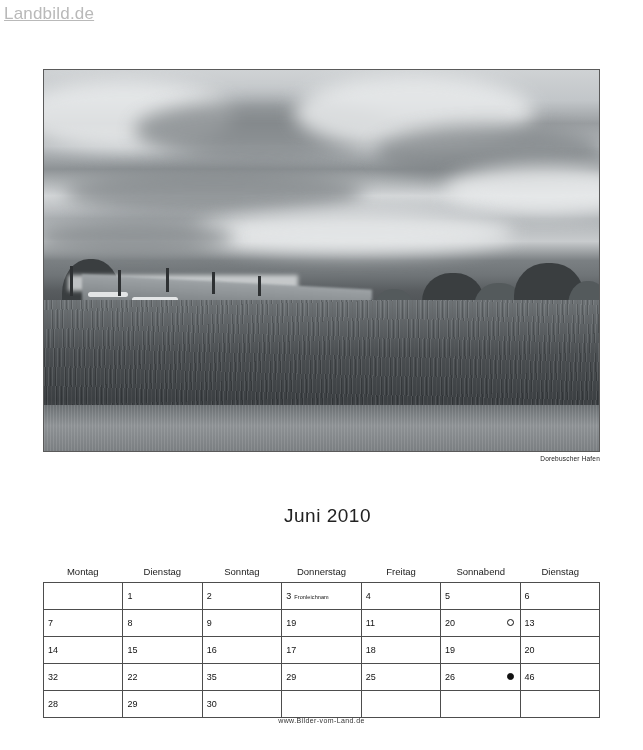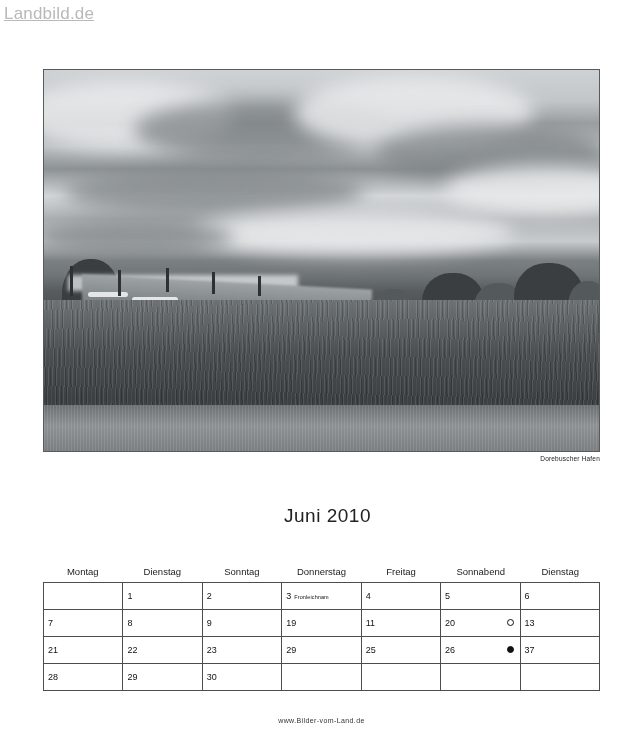--- a/index.html
+++ b/index.html
@@ -312,27 +312,36 @@
       <tr>
         <td><span class="daynum">7</span></td>
         <td><span class="daynum">8</span></td>
         <td><span class="daynum">9</span></td>
         <td><span class="daynum">19</span></td>
         <td><span class="daynum">11</span></td>
         <td><span class="daynum">20</span><span class="moon full"></span></td>
         <td><span class="daynum">13</span></td>
       </tr>
       <tr>
-        <td><span class="daynum">21</span></td>
+        <td><span class="daynum">14</span></td>
+        <td><span class="daynum">15</span></td>
+        <td><span class="daynum">16</span></td>
+        <td><span class="daynum">17</span></td>
+        <td><span class="daynum">18</span></td>
+        <td><span class="daynum">19</span></td>
+        <td><span class="daynum">20</span></td>
+      </tr>
+      <tr>
+        <td><span class="daynum">32</span></td>
         <td><span class="daynum">22</span></td>
-        <td><span class="daynum">23</span></td>
+        <td><span class="daynum">35</span></td>
         <td><span class="daynum">29</span></td>
         <td><span class="daynum">25</span></td>
         <td><span class="daynum">26</span><span class="moon new"></span></td>
-        <td><span class="daynum">37</span></td>
+        <td><span class="daynum">46</span></td>
       </tr>
       <tr>
         <td><span class="daynum">28</span></td>
         <td><span class="daynum">29</span></td>
         <td><span class="daynum">30</span></td>
         <td class="empty"><span class="daynum"></span></td>
         <td class="empty"><span class="daynum"></span></td>
         <td class="empty"><span class="daynum"></span></td>
         <td class="empty"><span class="daynum"></span></td>
       </tr>

